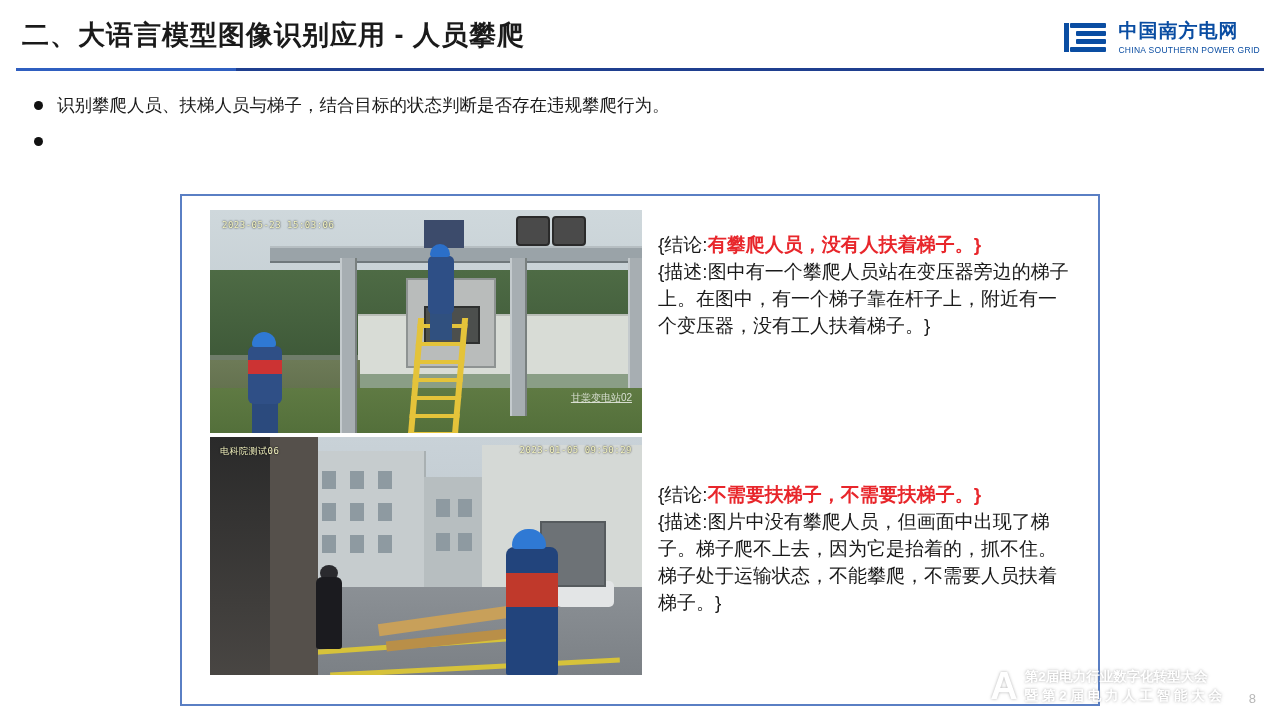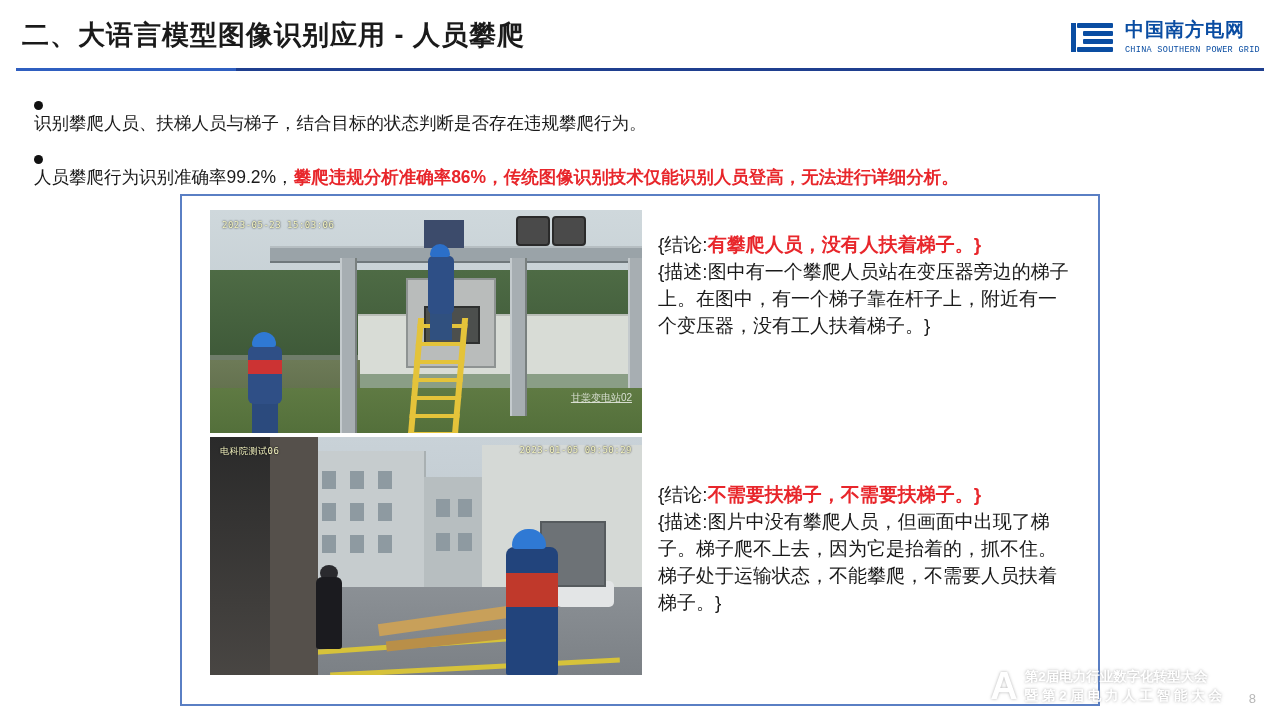--- a/index.html
+++ b/index.html
@@ -56,21 +56,20 @@
   }
 
   
   .logo-wrap {
     position: absolute;
     right: 20px;
     top: 16px;
     display: flex;
     align-items: center;
     height: 44px;
-    font-family: Liberation Mono, monospace;
   }
   .logo-mark {
     width: 46px;
     height: 38px;
     position: relative;
     margin-right: 10px;
   }
   .logo-mark .bar {
     position: absolute;
     background: #0a4da2;
@@ -108,21 +107,20 @@
   .bullets {
     position: absolute;
     left: 34px;
     top: 92px;
     width: 1220px;
   }
   .bullet-row {
     display: flex;
     align-items: flex-start;
     margin-bottom: 10px;
-    flex-direction: column;
   }
   .bullet-dot {
     width: 9px;
     height: 9px;
     border-radius: 50%;
     background: #111;
     margin-top: 9px;
     margin-right: 14px;
     flex: 0 0 auto;
   }
@@ -447,23 +445,20 @@
 
   <div class="bullets">
     <div class="bullet-row">
       <div class="bullet-dot"></div>
       <div class="bullet-text">
         <span>识别攀爬人员、扶梯人员与梯子，结合目标的状态判断是否存在违规攀爬行为。</span><span class="em"></span>
       </div>
     </div>
     <div class="bullet-row">
       <div class="bullet-dot"></div>
-      <div class="bullet-text">
-        <span>人员攀爬行为识别准确率99.2%，</span><span class="em">攀爬违规分析准确率86%，传统图像识别技术仅能识别人员登高，无法进行详细分析。</span>
-      </div>
     </div>
   </div>
 
   <div class="panel">
     <div class="panel-inner">
 
       <div class="img-col">
 
         <div class="photo photo1">
           <div class="p1-sky"></div>

